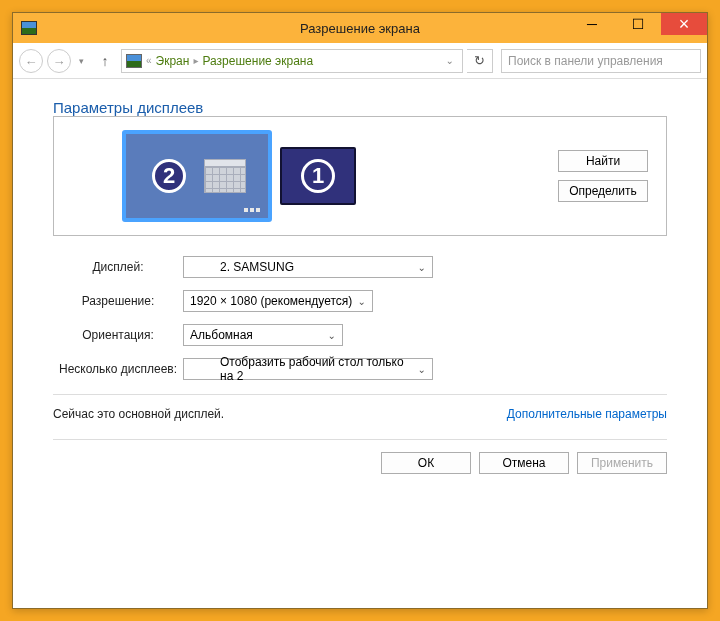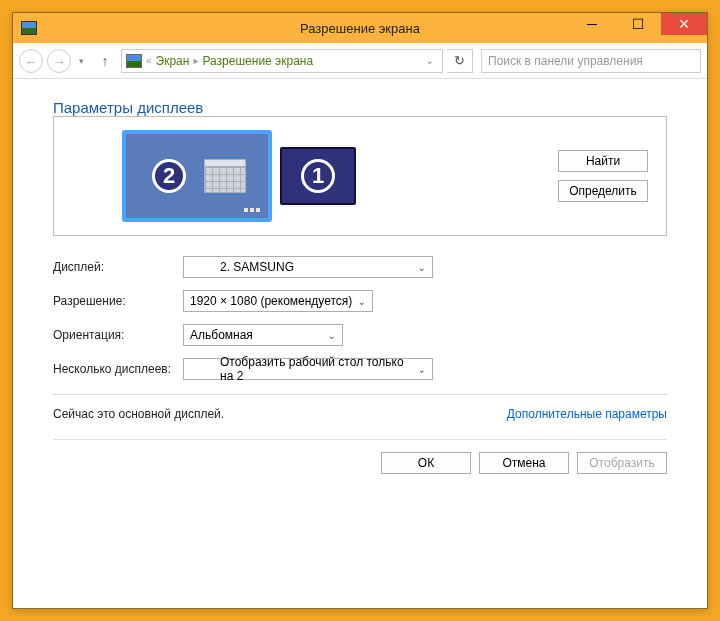--- a/index.html
+++ b/index.html
@@ -131,21 +131,21 @@
       border: 1px solid #ccc;
       border-left: none;
       display: flex;
       align-items: center;
       justify-content: center;
       color: #555;
       cursor: pointer;
       font-size: 13px;
     }
     .searchbox {
-      width: 220px;
+      width: 200px;
       height: 24px;
       border: 1px solid #ccc;
       margin-left: 4px;
       padding: 0 6px;
       font-size: 12px;
       color: #888;
       display: flex;
       align-items: center;
     }
     .searchbox input {
@@ -283,20 +283,21 @@
       gap: 12px;
       margin-bottom: 14px;
     }
     .form-row {
       display: flex;
       align-items: center;
     }
     .form-label {
       width: 130px;
       color: #222;
+      text-align: center;
     }
     .select {
       height: 22px;
       border: 1px solid #adadad;
       background: #fff;
       display: flex;
       align-items: center;
       padding: 0 6px;
       cursor: pointer;
       font-size: 12px;
@@ -427,16 +428,16 @@
 
     <div class="info-row">
       <span class="info-text">Сейчас это основной дисплей.</span>
       <span class="link">Дополнительные параметры</span>
     </div>
 
 
     <div class="action-bar">
       <button class="btn">ОК</button>
       <button class="btn">Отмена</button>
-      <button class="btn" disabled="">Отобразить</button>
+      <button class="btn" disabled="">Применить</button>
     </div>
   </div>
 </div>
 
 </body></html>

